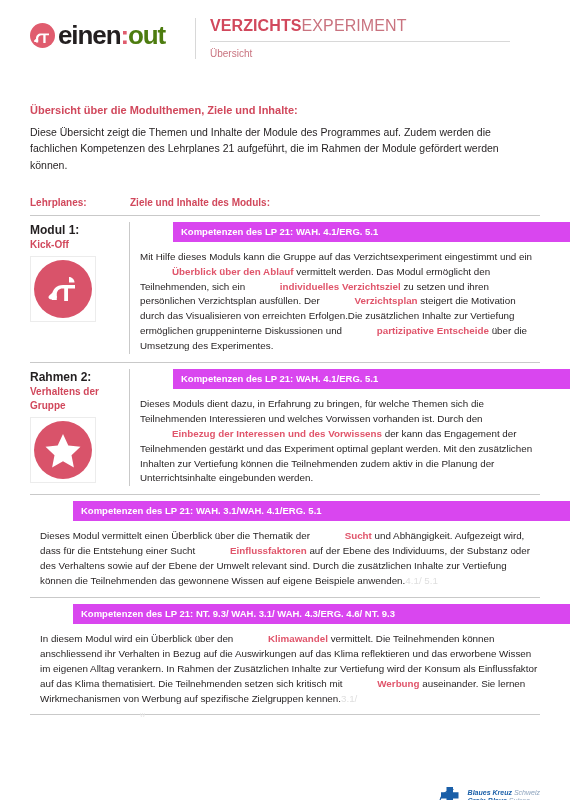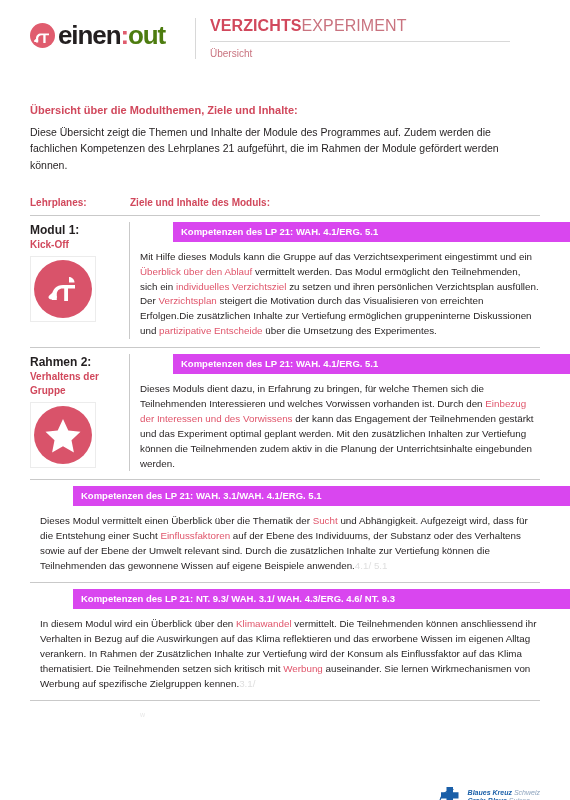--- a/index.html
+++ b/index.html
@@ -195,21 +195,21 @@
     width: 100%;
     margin-left: 33px;
   }
   .body-text {
     font-size: 9.8px;
     line-height: 1.52;
     margin-top: 8px;
     color: #231f20;
     text-align: left;
   }
-  .hl { color: #e0556b; font-weight: normal; }
+  .hl { color: #e0556b; font-weight: bold; margin-left: 32px; }
   .ghost { color: #dedede; }
 
   
   .footer {
     position: absolute;
     right: 30px;
     bottom: 8px;
     display: flex;
     align-items: center;
     gap: 5px;

